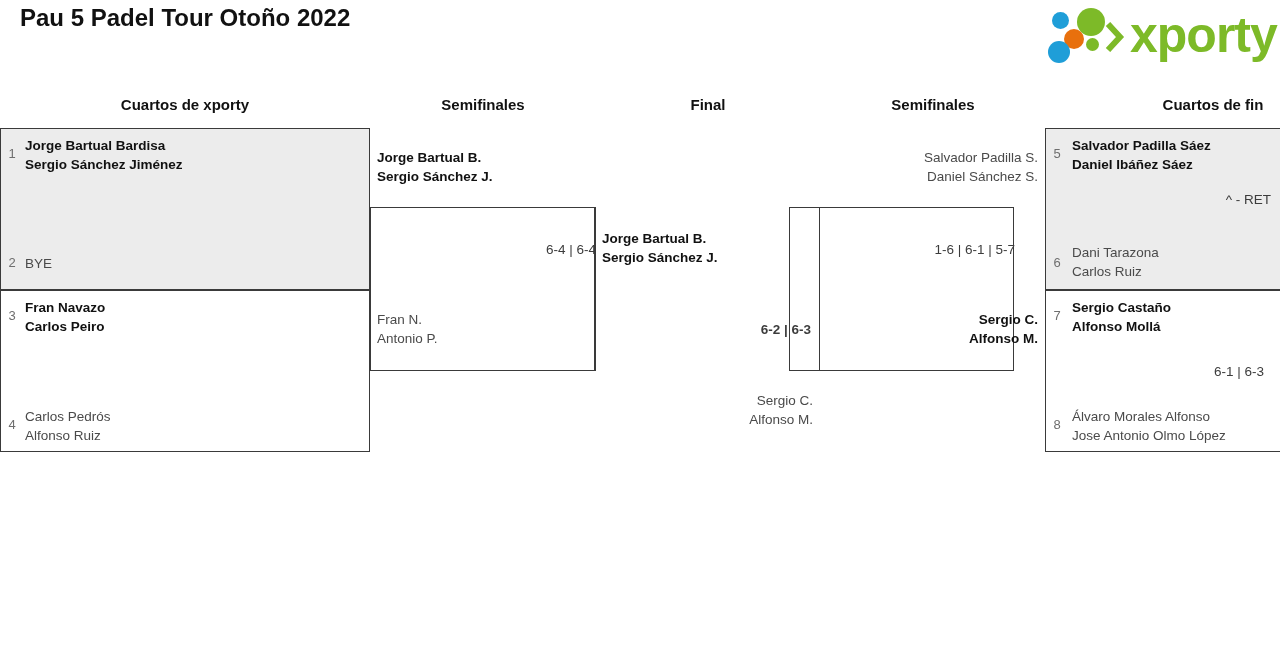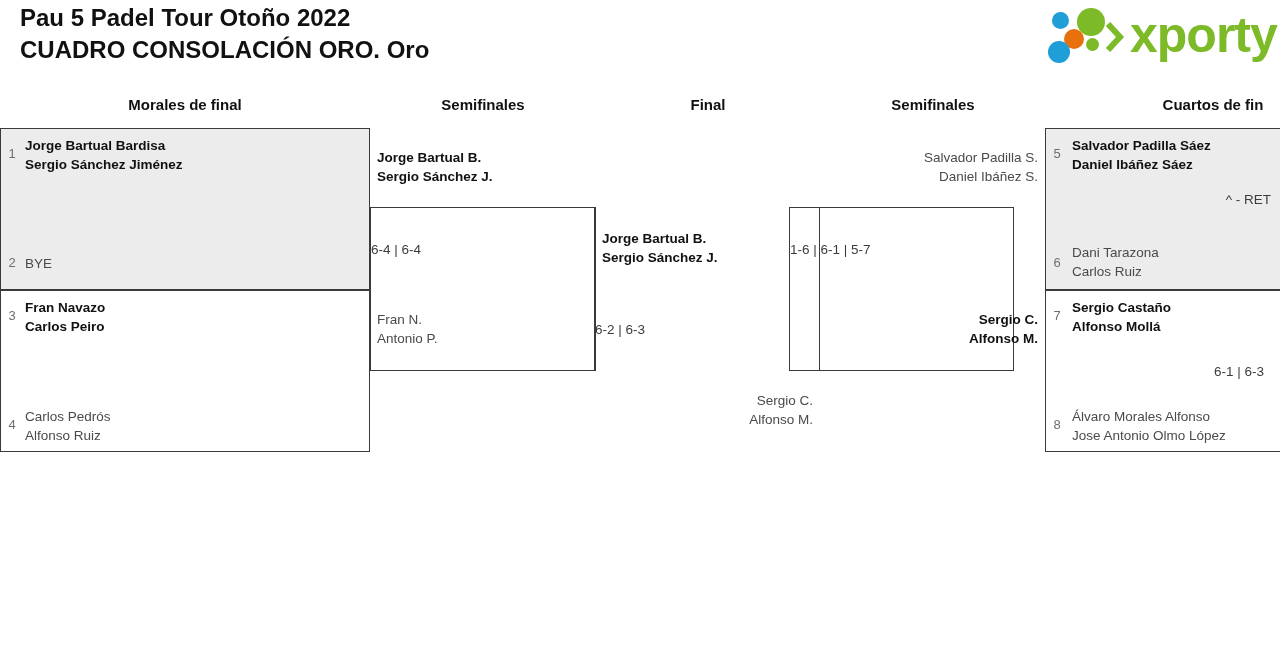--- a/index.html
+++ b/index.html
@@ -23,46 +23,45 @@
   .mbox{position:absolute;box-sizing:border-box;}
   .bdr{border:1px solid #3a3a3a;}
   .grayfill{background:#ececec;}
   .side-l{border-left:1px solid #3a3a3a;}
   .side-r{border-right:1px solid #3a3a3a;}
   .team{position:absolute;font-size:13.5px;line-height:18.5px;white-space:nowrap;}
   .team .l1,.team .l2{display:block;}
   .winner{font-weight:bold;color:#111111;}
   .loser{font-weight:normal;color:#4a4a4a;}
   .seed{position:absolute;font-size:13px;color:#6e6e6e;width:18px;text-align:center;}
-  .score{position:absolute;font-size:13.5px;color:#3c3c3c;white-space:nowrap;text-align:left;}
+  .score{position:absolute;font-size:13.5px;color:#3c3c3c;white-space:nowrap;text-align:right;}
   .ralign{text-align:right;}
 </style>
 </head>
 <body>
 
 <div id="title-block">
   <div class="title-line">Pau 5 Padel Tour Otoño 2022</div>
-  <div class="title-line">CUADRO CONSOLACIÓN ORO. Oro</div>
 </div>
 
 <div id="logo">
   <div id="logo-dots">
     <div class="dot" style="left:4px;top:4px;width:17px;height:17px;background:#1f9ed8;"></div>
     <div class="dot" style="left:29px;top:0px;width:28px;height:28px;background:#7dba28;"></div>
     <div class="dot" style="left:16px;top:21px;width:20px;height:20px;background:#e8700d;"></div>
     <div class="dot" style="left:38px;top:30px;width:13px;height:13px;background:#7dba28;"></div>
     <div class="dot" style="left:0px;top:33px;width:22px;height:22px;background:#1f9ed8;"></div>
     <svg style="position:absolute;left:57px;top:14px;" width="22" height="30" viewBox="0 0 22 30">
       <path d="M3 2 L15 15 L3 28" stroke="#7dba28" stroke-width="6" fill="none" stroke-linecap="butt"></path>
     </svg>
   </div>
   <div id="logo-text">xporty</div>
 </div>
 
-<div class="round-head" style="left:85px;width:200px;">Morales de final</div>
+<div class="round-head" style="left:85px;width:200px;">Cuartos de xporty</div>
 <div class="round-head" style="left:383px;width:200px;">Semifinales</div>
 <div class="round-head" style="left:608px;width:200px;">Final</div>
 <div class="round-head" style="left:833px;width:200px;">Semifinales</div>
 <div class="round-head" style="left:1113px;width:200px;">Cuartos de fin</div>
 
 <div class="mbox bdr grayfill" style="left:0px;top:128px;width:370px;height:162px;">
   <div class="seed" style="left:2px;top:17px;">1</div>
   <div class="team winner" style="left:24px;top:8px;">
     <span class="l1">Jorge Bartual Bardisa</span>
     <span class="l2">Sergio Sánchez Jiménez</span>
@@ -98,29 +97,29 @@
   <span class="l1">Fran N.</span>
   <span class="l2">Antonio P.</span>
 </div>
 
 <div class="team winner" style="left:602px;top:230px;">
   <span class="l1">Jorge Bartual B.</span>
   <span class="l2">Sergio Sánchez J.</span>
 </div>
 <div class="mbox side-l" style="left:595px;top:207px;width:1px;height:164px;"></div>
 <div class="mbox side-r" style="left:819px;top:207px;width:1px;height:164px;"></div>
-<div class="score" style="left:595px;top:322px;width:216px;">6-2 | 6-3</div>
+<div class="score" style="left:595px;top:322px;width:216px;font-weight:bold;">6-2 | 6-3</div>
 <div class="team loser ralign" style="left:595px;top:392px;width:218px;">
   <span class="l1">Sergio C.</span>
   <span class="l2">Alfonso M.</span>
 </div>
 
 <div class="team loser ralign" style="left:820px;top:149px;width:218px;">
   <span class="l1">Salvador Padilla S.</span>
-  <span class="l2">Daniel Ibáñez S.</span>
+  <span class="l2">Daniel Sánchez S.</span>
 </div>
 <div class="mbox bdr" style="left:789px;top:207px;width:225px;height:164px;">
   <div class="score" style="left:0;top:34px;width:225px;">1-6 | 6-1 | 5-7</div>
 </div>
 <div class="team winner ralign" style="left:820px;top:311px;width:218px;">
   <span class="l1">Sergio C.</span>
   <span class="l2">Alfonso M.</span>
 </div>
 
 <div class="mbox bdr grayfill" style="left:1045px;top:128px;width:260px;height:162px;">

